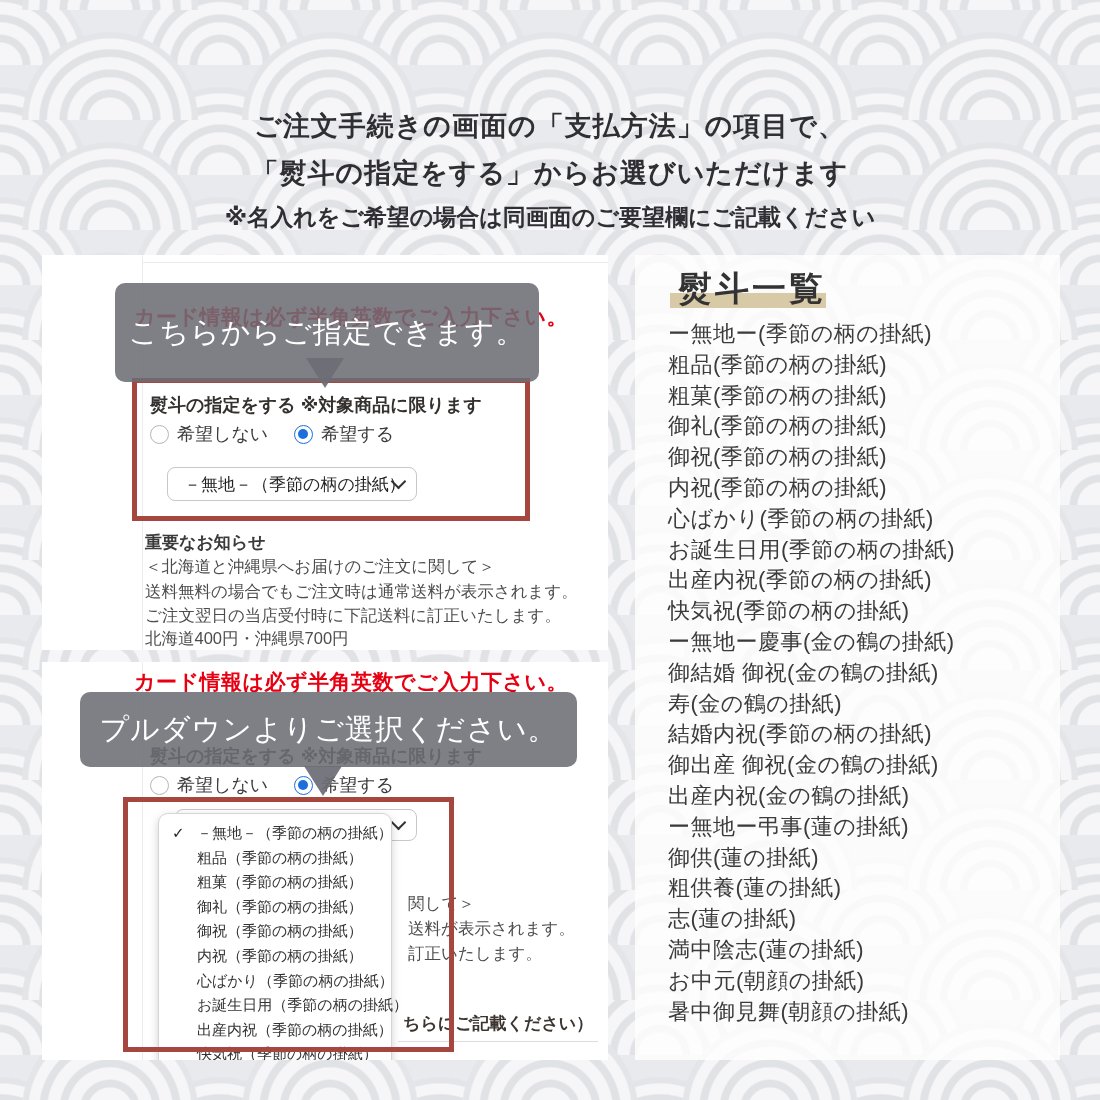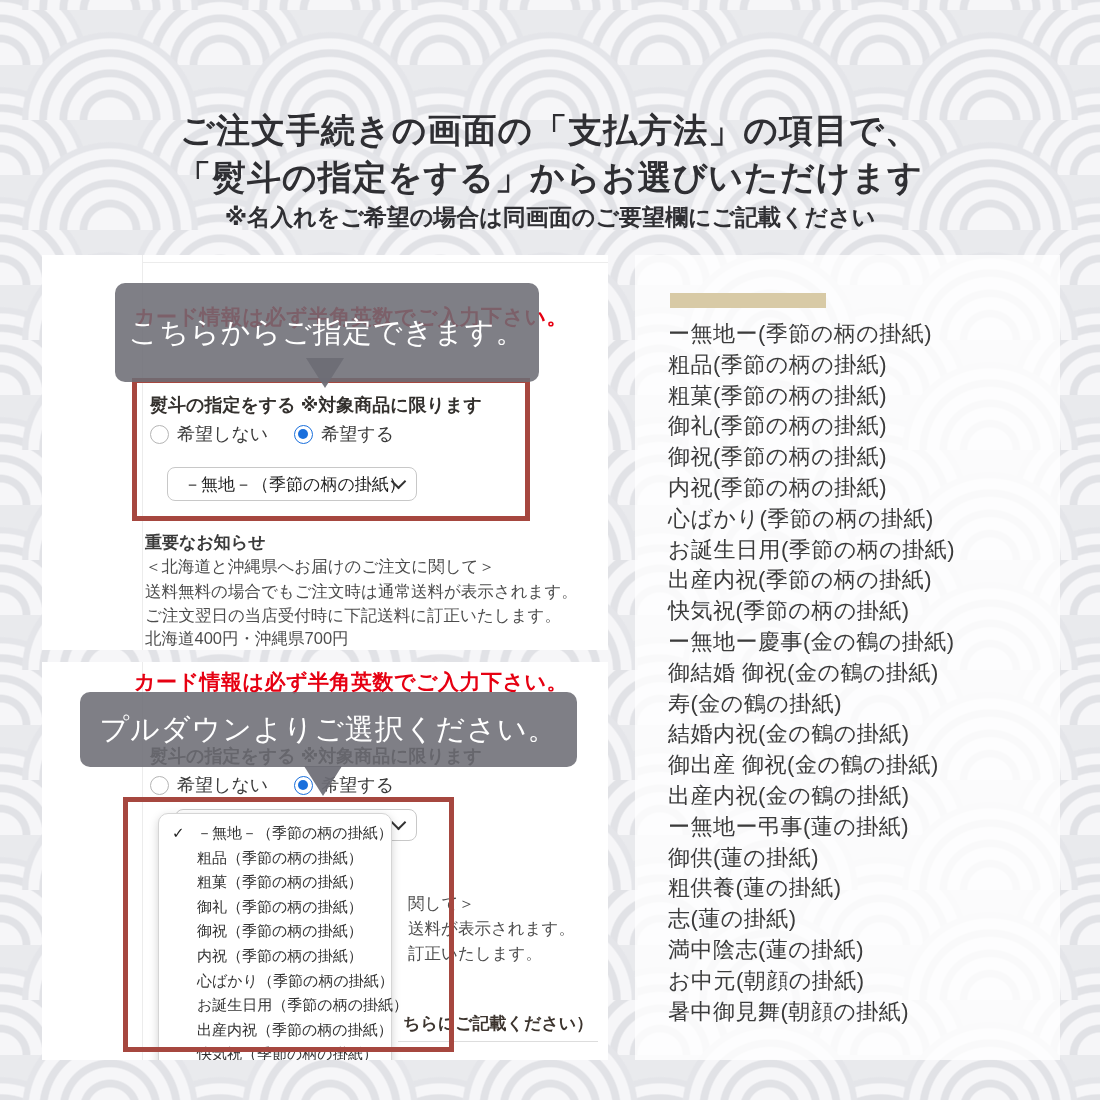--- a/index.html
+++ b/index.html
@@ -14,21 +14,21 @@
     background-image:
       radial-gradient(circle at 50% 100%, #f6f6f8 14%, #e1e2e6 15%, #e1e2e6 19%, #f6f6f8 20%, #f6f6f8 27%, #e1e2e6 28%, #e1e2e6 32%, #f6f6f8 33%, #f6f6f8 40%, #e1e2e6 41%, #e1e2e6 45%, #f6f6f8 46%, #f6f6f8 52%, #e4e5e9 53%, #e4e5e9 56%, rgba(0,0,0,0) 57%),
       radial-gradient(circle at 50% 100%, #f6f6f8 14%, #e1e2e6 15%, #e1e2e6 19%, #f6f6f8 20%, #f6f6f8 27%, #e1e2e6 28%, #e1e2e6 32%, #f6f6f8 33%, #f6f6f8 40%, #e1e2e6 41%, #e1e2e6 45%, #f6f6f8 46%, #f6f6f8 52%, #e4e5e9 53%, #e4e5e9 56%, rgba(0,0,0,0) 57%);
     background-size:220px 110px;
     background-position:0 10px, 110px 65px;
   }
   .abs{ position:absolute; }
 
   
   .hd-title{ top:36px; left:0; width:100%; text-align:center; font-size:54px; font-weight:700; letter-spacing:3px; color:#333338;}
-  .hd-sub{ left:0; width:100%; text-align:center; font-size:34px; font-weight:600; color:#2f2f33; letter-spacing:1px;}
+  .hd-sub{ left:0; width:100%; text-align:center; font-size:27px; font-weight:600; color:#2f2f33; letter-spacing:1px;}
   .hd-note{ top:202px; left:0; width:100%; text-align:center; font-size:23px; font-weight:600; color:#2f2f33;}
 
   
   .shot{ left:42px; width:566px; background:#fff; overflow:hidden; }
   #shot1{ top:255px; height:395px; }
   #shot2{ top:662px; height:398px; }
   .rpanel{ left:635px; top:255px; width:425px; height:805px; background:rgba(255,255,255,0.8); }
 
   .vline{ width:1px; background:#ececec; }
   .hline{ height:1px; background:#ececec; }
@@ -169,35 +169,36 @@
     <div class="abs redbox" style="left:81px; top:135px; width:331px; height:255px;"></div>
 
     <div class="abs tooltip" style="left:38px; top:30px; width:497px; height:75px;">
       <span>プルダウンよりご選択ください。</span>
     </div>
     <div class="abs tail" style="left:262px; top:104px;"></div>
   </div>
 
   <div class="abs rpanel">
     <div class="abs runder" style="left:35px; top:38px; width:156px; height:15px;"></div>
+    <div class="abs rtitle" style="left:43px; top:11px;">熨斗一覧</div>
     <ul class="abs nlist" style="left:33px; top:64px;">
       <li>ー無地ー(季節の柄の掛紙)</li>
       <li>粗品(季節の柄の掛紙)</li>
       <li>粗菓(季節の柄の掛紙)</li>
       <li>御礼(季節の柄の掛紙)</li>
       <li>御祝(季節の柄の掛紙)</li>
       <li>内祝(季節の柄の掛紙)</li>
       <li>心ばかり(季節の柄の掛紙)</li>
       <li>お誕生日用(季節の柄の掛紙)</li>
       <li>出産内祝(季節の柄の掛紙)</li>
       <li>快気祝(季節の柄の掛紙)</li>
       <li>ー無地ー慶事(金の鶴の掛紙)</li>
       <li>御結婚 御祝(金の鶴の掛紙)</li>
       <li>寿(金の鶴の掛紙)</li>
-      <li>結婚内祝(金の鶴の掛紙)</li>
+      <li>結婚内祝(季節の柄の掛紙)</li>
       <li>御出産 御祝(金の鶴の掛紙)</li>
       <li>出産内祝(金の鶴の掛紙)</li>
       <li>ー無地ー弔事(蓮の掛紙)</li>
       <li>御供(蓮の掛紙)</li>
       <li>粗供養(蓮の掛紙)</li>
       <li>志(蓮の掛紙)</li>
       <li>満中陰志(蓮の掛紙)</li>
       <li>お中元(朝顔の掛紙)</li>
       <li>暑中御見舞(朝顔の掛紙)</li>
     </ul>

